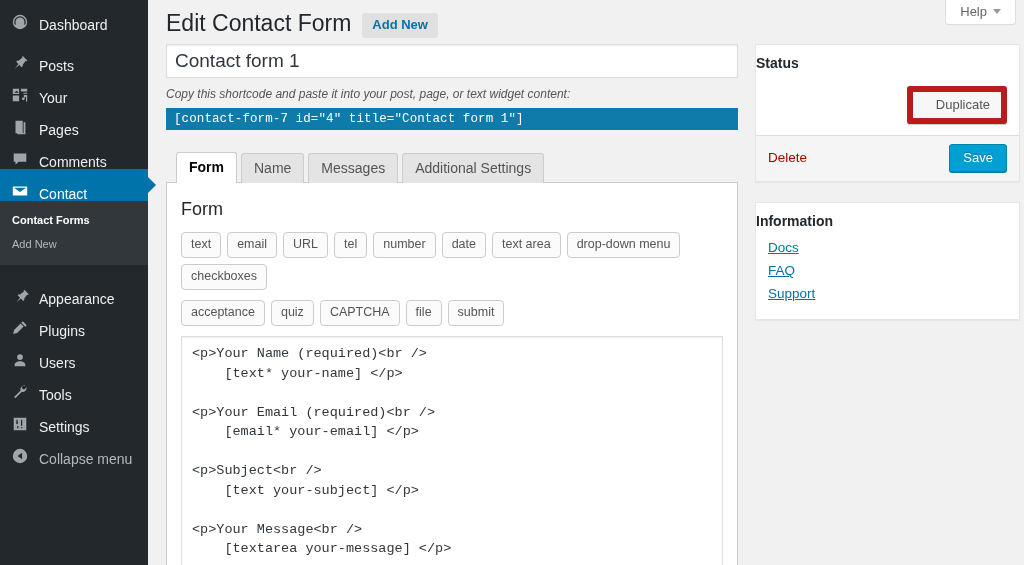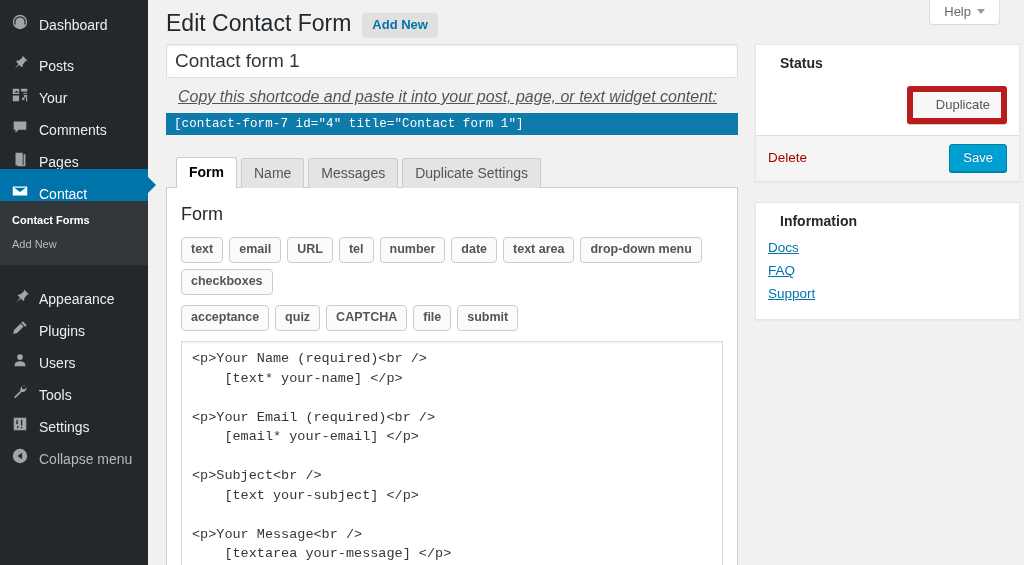--- a/index.html
+++ b/index.html
@@ -63,21 +63,21 @@
     line-height: 1.3;
   }
   .submenu .sub-item.current { color: #fff; font-weight: 700; }
   .menu-top.collapse { color: #b4b9be; }
 
   
   #wpbody { flex: 1; position: relative; height: 565px; overflow: hidden; }
 
   
   #screen-meta-links {
-    position: absolute; top: 0; right: 24px;
+    position: absolute; top: 0; right: 8px;
     z-index: 10;
   }
   #help-link {
     background: #fff;
     border: 1px solid #ddd;
     border-top: none;
     border-radius: 0 0 4px 4px;
     padding: 4px 14px 5px 14px;
     font-size: 13px;
     color: #666;
@@ -134,25 +134,24 @@
     background: #fff;
     border: 1px solid #ddd;
     border-radius: 0;
     outline: none;
     box-shadow: inset 0 1px 2px rgba(0,0,0,.07);
     line-height: 26px;
   }
 
   .shortcode-hint {
     font-style: italic;
-    font-size: 16px;
+    font-size: 12px;
     color: #555;
-    margin: 9px 0 5px 12px;
+    margin: 9px 0 5px 0;
     line-height: 1.3;
-    text-decoration: underline;
   }
   #shortcode {
     display: block;
     width: 100%;
     height: 22px;
     background: #0f7bab;
     color: #fff;
     border: none;
     outline: none;
     font-family: "Liberation Mono", monospace;
@@ -217,21 +216,20 @@
   .tag-btn {
     background: #fbfbfb;
     border: 1px solid #ccc;
     border-radius: 4px;
     color: #555;
     font-size: 12.5px;
     padding: 4px 9px 5px 9px;
     line-height: 15px;
     cursor: pointer;
     white-space: nowrap;
-    font-weight: bold;
   }
   #form-editor {
     display: block;
     width: 100%;
     height: 260px;
     background: #fff;
     border: 1px solid #ddd;
     box-shadow: inset 0 1px 2px rgba(0,0,0,.07);
     font-family: "Liberation Mono", monospace;
     font-size: 13.5px;
@@ -248,21 +246,21 @@
   .postbox {
     background: #fff;
     border: 1px solid #e5e5e5;
     box-shadow: 0 1px 1px rgba(0,0,0,.04);
     margin-bottom: 20px;
   }
   .postbox .hndle {
     font-size: 14px;
     font-weight: 700;
     color: #23282d;
-    padding: 9px 12px 9px 24px;
+    padding: 9px 12px 9px 0;
     margin: 0;
     line-height: 1.4;
   }
   .postbox .inside { padding: 0 12px 10px 12px; }
   .minor-actions {
     display: flex; justify-content: flex-end;
     padding: 3px 12px 11px 12px;
   }
   .button-secondary {
     background: #f7f7f7;
@@ -334,33 +332,33 @@
         <svg width="18" height="18" viewBox="0 0 20 20" fill="currentColor">
             <path d="M2 3h7v6H2V3zm0 7.5h7V17H2v-6.5zM6.2 5.3L3.6 7.6h5.2L6.2 5.3zM11 3h7v3h-7V3zm2.8 4.4h4.2v1.2h-4.2V7.4zm-.3 2.6h4.5v7.2h-1.3v-5.3l-2 1.2c.4.3.6.7.6 1.2a1.6 1.6 0 11-1.6-1.6c.2 0 .4 0 .6.1v-3.1l-.8.3z"></path>
           </svg>
       </span>
       <span class="mlabel">Your</span>
     </div>
 
     <div class="menu-top">
       <span class="ico">
         <svg width="18" height="18" viewBox="0 0 20 20" fill="currentColor">
+            <path d="M5 3h8v14H5V3zm9 1.6h2V18H7v-1h7V4.6z"></path>
+          </svg>
+      </span>
+      <span class="mlabel">Pages</span>
+    </div>
+
+    <div class="menu-top">
+      <span class="ico">
+        <svg width="18" height="18" viewBox="0 0 20 20" fill="currentColor">
             <path d="M3 4h14v9H8.5L5 16.5V13H3V4z"></path>
           </svg>
       </span>
       <span class="mlabel">Comments</span>
-    </div>
-
-    <div class="menu-top">
-      <span class="ico">
-        <svg width="18" height="18" viewBox="0 0 20 20" fill="currentColor">
-            <path d="M5 3h8v14H5V3zm9 1.6h2V18H7v-1h7V4.6z"></path>
-          </svg>
-      </span>
-      <span class="mlabel">Pages</span>
     </div>
 
     <div class="menu-top current">
       <span class="ico">
         <svg width="18" height="18" viewBox="0 0 20 20" fill="currentColor">
             <path d="M2 5h16v10H2V5zm1.4 1.3L10 11l6.6-4.7H3.4z"></path>
           </svg>
       </span>
       <span class="mlabel">Contact</span>
     </div>
@@ -451,21 +449,21 @@
           <input id="title" type="text" value="Contact form 1" style="">
 
           <div class="shortcode-hint">Copy this shortcode and paste it into your post, page, or text widget content:</div>
 
           <input id="shortcode" type="text" readonly="" value="[contact-form-7 id=&quot;4&quot; title=&quot;Contact form 1&quot;]" style="">
 
           <ul class="wpcf7-tabs">
             <li class="active">Form</li>
             <li>Name</li>
             <li>Messages</li>
-            <li>Duplicate Settings</li>
+            <li>Additional Settings</li>
           </ul>
 
           <div class="metabox-panel">
             <div class="panel-heading">Form</div>
 
             <div class="tag-generator">
               <span class="tag-btn">text</span>
               <span class="tag-btn">email</span>
               <span class="tag-btn">URL</span>
               <span class="tag-btn">tel</span>

